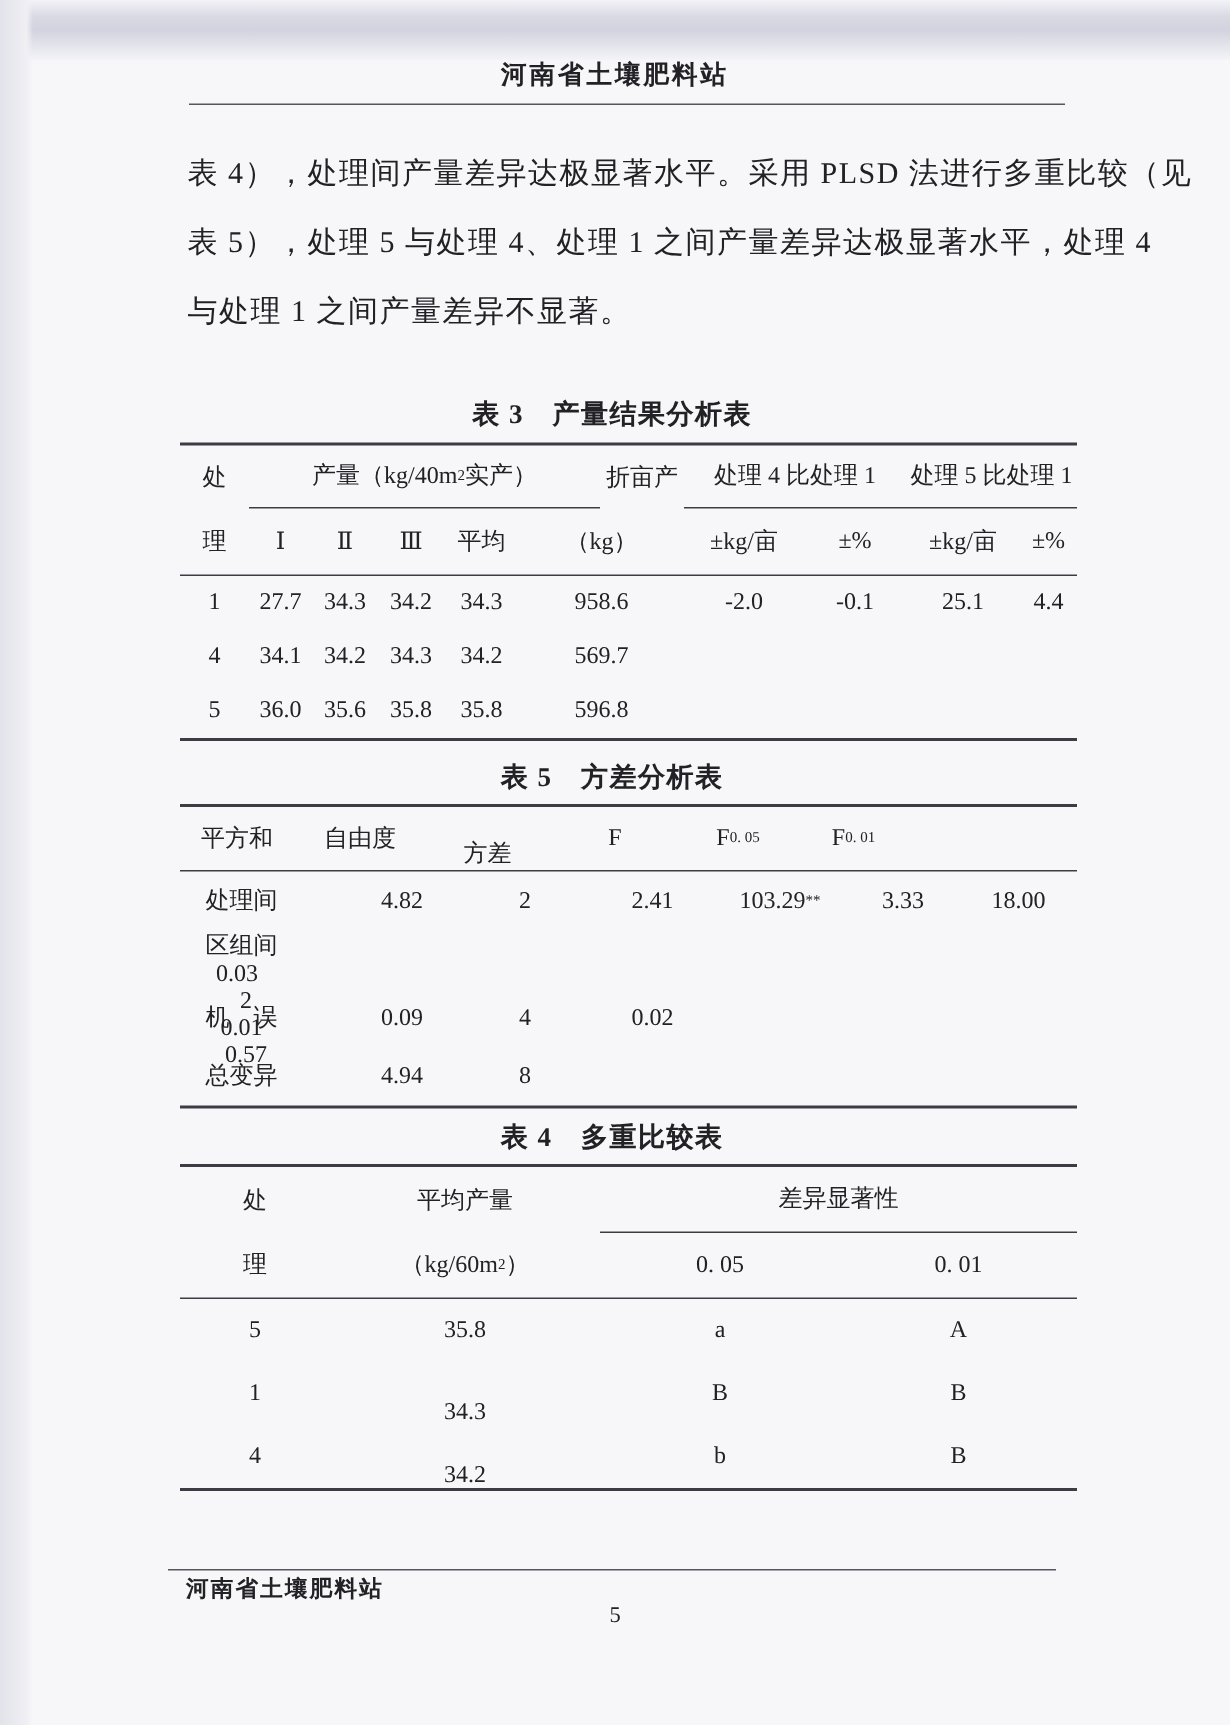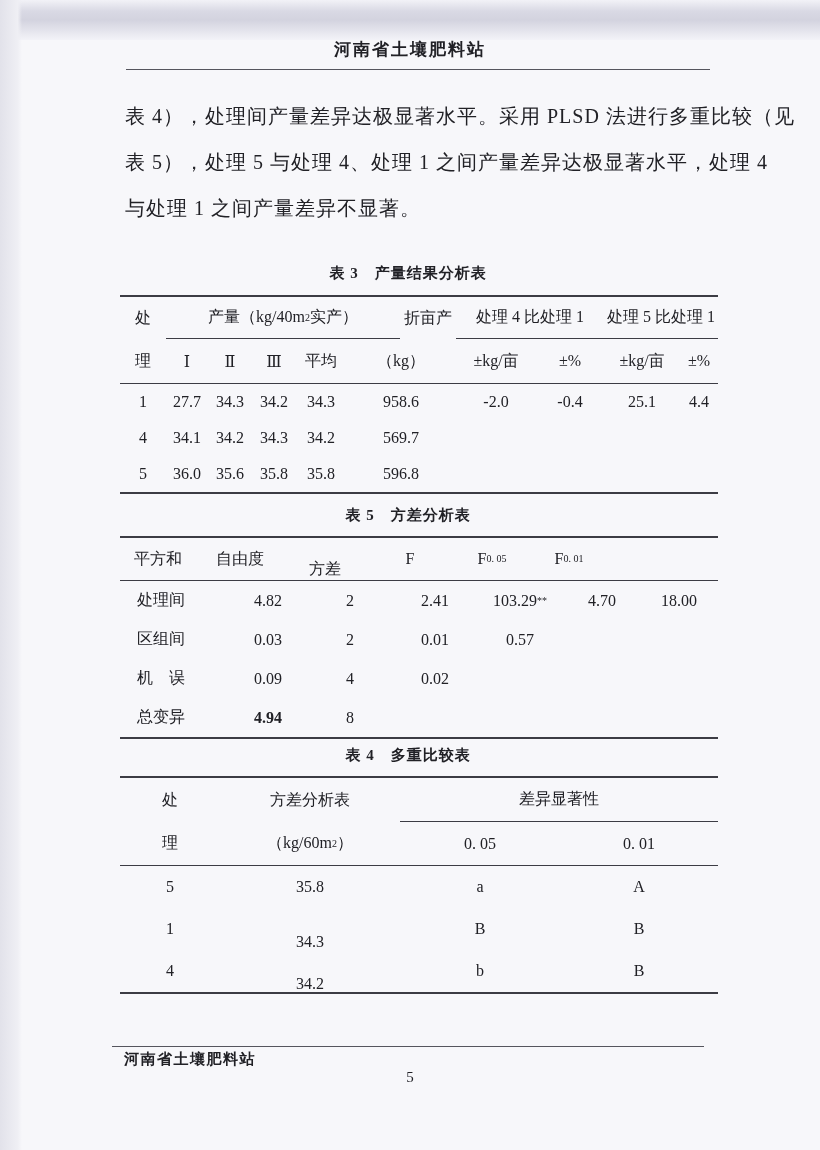--- a/index.html
+++ b/index.html
@@ -10,21 +10,21 @@
   }
   .abs{position:absolute;}
   .scan-top{left:0;right:0;top:0;height:40px;
     background:linear-gradient(180deg,#f2f2f7 0%,#d9d9e4 28%,#d3d3df 50%,#f3f3f8 100%);}
   .scan-left{left:0;top:0;bottom:0;width:22px;
     background:linear-gradient(90deg,#e2e2ea 0%,#efeff4 80%,rgba(247,247,250,0) 100%);}
   .hdr-title{left:0;right:0;top:38px;text-align:center;font-size:17px;font-weight:bold;letter-spacing:2px;}
   .rule-thin{background:#55555d;height:1.3px;}
   .para{left:125px;width:594px;top:93px;font-size:20px;letter-spacing:1px;}
   .para .pline{height:46px;line-height:46px;white-space:nowrap;}
-  .tbl-title{left:0;right:4px;text-align:center;font-size:15px;font-weight:bold;letter-spacing:1px;}
+  .tbl-title{left:0;right:4px;text-align:center;font-size:18px;font-weight:bold;letter-spacing:1px;}
   .tbl{left:120px;width:598px;border-top:2.5px solid #3c3c44;border-bottom:2.5px solid #3c3c44;box-sizing:content-box;}
   .trow{display:flex;}
   .cell{display:flex;align-items:center;justify-content:center;text-align:center;
     font-size:16px;box-sizing:border-box;}
   .cell.left{justify-content:flex-start;padding-left:17px;text-align:left;}
   .grp{align-self:stretch;border-bottom:1.5px solid #3c3c44;}
   .sep{border-bottom:1.5px solid #3c3c44;}
   sup{font-size:10px;vertical-align:super;line-height:0;}
   sub{font-size:10px;vertical-align:sub;line-height:0;}
   .num{font-size:16px;}
@@ -75,21 +75,21 @@
     <div class="cell" style="width:38px;">±%</div>
   </div>
   <div class="trow" style="height:36px;">
     <div class="cell num" style="width:46px;">1</div>
     <div class="cell num" style="width:42px;">27.7</div>
     <div class="cell num" style="width:44px;">34.3</div>
     <div class="cell num" style="width:44px;">34.2</div>
     <div class="cell num" style="width:50px;">34.3</div>
     <div class="cell num" style="width:110px;">958.6</div>
     <div class="cell num" style="width:80px;">-2.0</div>
-    <div class="cell num" style="width:68px;">-0.4</div>
+    <div class="cell num" style="width:68px;">-0.1</div>
     <div class="cell num" style="width:76px;">25.1</div>
     <div class="cell num" style="width:38px;">4.4</div>
   </div>
   <div class="trow" style="height:36px;">
     <div class="cell num" style="width:46px;">4</div>
     <div class="cell num" style="width:42px;">34.1</div>
     <div class="cell num" style="width:44px;">34.2</div>
     <div class="cell num" style="width:44px;">34.3</div>
     <div class="cell num" style="width:50px;">34.2</div>
     <div class="cell num" style="width:110px;">569.7</div>
@@ -130,24 +130,24 @@
   </div>
   <div class="trow" style="height:39px;">
     <div class="cell left" style="width:110px;">处理间</div>
     <div class="cell num" style="width:76px;">4.82</div>
     <div class="cell num" style="width:88px;">2</div>
     <div class="cell num" style="width:82px;">2.41</div>
     <div class="cell num" style="width:88px;">
       <span>103.29</span>
         <sup>**</sup>
     </div>
-    <div class="cell num" style="width:76px;">4.70</div>
+    <div class="cell num" style="width:76px;">3.33</div>
     <div class="cell num" style="width:78px;">18.00</div>
   </div>
-  <div class="trow" style="height:39px;">
+  <div class="trow" style="height:39px;flex-direction:column;">
     <div class="cell left" style="width:110px;">区组间</div>
     <div class="cell num" style="width:76px;">0.03</div>
     <div class="cell num" style="width:88px;">2</div>
     <div class="cell num" style="width:82px;">0.01</div>
     <div class="cell num" style="width:88px;">
       <span>0.57</span>
         <sup></sup>
     </div>
     <div class="cell num" style="width:76px;"></div>
     <div class="cell num" style="width:78px;"></div>
@@ -159,37 +159,37 @@
     <div class="cell num" style="width:82px;">0.02</div>
     <div class="cell num" style="width:88px;">
       <span></span>
         <sup></sup>
     </div>
     <div class="cell num" style="width:76px;"></div>
     <div class="cell num" style="width:78px;"></div>
   </div>
   <div class="trow" style="height:39px;">
     <div class="cell left" style="width:110px;">总变异</div>
-    <div class="cell num" style="width:76px;font-weight:bold;">4.94</div>
+    <div class="cell num" style="width:76px;">4.94</div>
     <div class="cell num" style="width:88px;">8</div>
     <div class="cell num" style="width:82px;"></div>
     <div class="cell num" style="width:88px;">
       <span></span>
         <sup></sup>
     </div>
     <div class="cell num" style="width:76px;"></div>
     <div class="cell num" style="width:78px;"></div>
   </div>
 </div>
 
 <div class="abs tbl-title" style="top:746px;">表 4　多重比较表</div>
 <div class="abs tbl" style="top:776px;">
   <div class="trow" style="height:44px;">
     <div class="cell" style="width:100px;">处</div>
-    <div class="cell" style="width:180px;">方差分析表</div>
+    <div class="cell" style="width:180px;">平均产量</div>
     <div class="cell grp" style="width:318px;">差异显著性</div>
   </div>
   <div class="trow sep" style="height:43px;">
     <div class="cell" style="width:100px;">理</div>
     <div class="cell" style="width:180px;">
       <span>（kg/60m</span>
         <sup>2</sup>
         <span>）</span>
     </div>
     <div class="cell num" style="width:160px;">0. 05</div>

